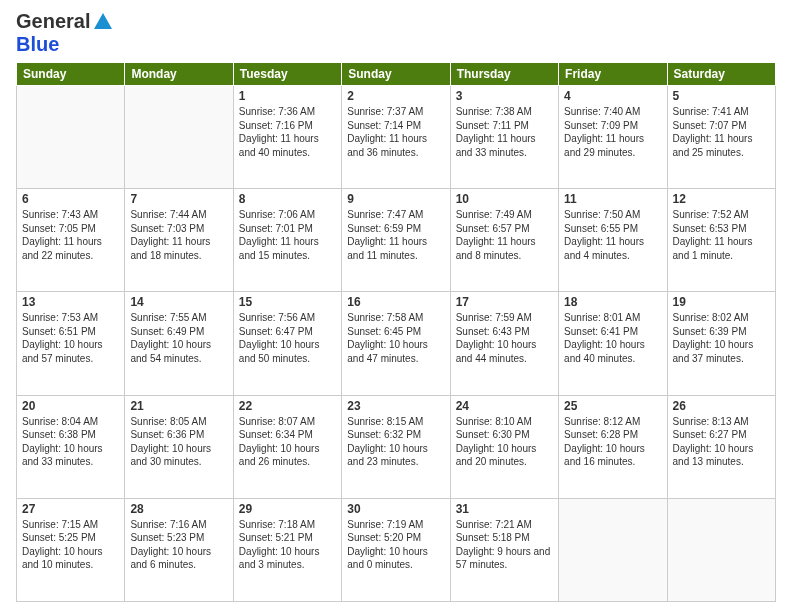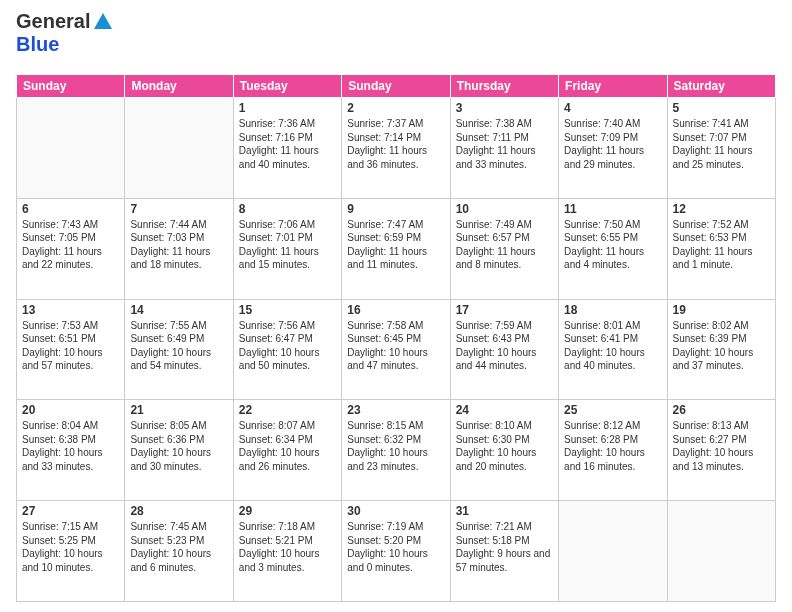--- a/index.html
+++ b/index.html
@@ -14,21 +14,21 @@
       width: 792px;
       height: 612px;
       padding: 10px 16px 10px 16px;
       display: flex;
       flex-direction: column;
     }
     .header {
       display: flex;
       justify-content: space-between;
       align-items: flex-start;
-      margin-bottom: 18px;
+      margin-bottom: 6px;
     }
     .logo {
       display: flex;
       flex-direction: column;
       align-items: flex-start;
     }
     .title-area {
       text-align: right;
     }
     .month-title {
@@ -40,21 +40,21 @@
     .location {
       font-size: 16px;
       color: #555;
     }
     .calendar {
       width: 100%;
       border-collapse: collapse;
       flex: 1;
     }
     .calendar th {
-      background: #ec4899;
+      background: #4d7c0f;
       color: #fff;
       font-size: 12px;
       font-weight: bold;
       padding: 4px 6px;
       text-align: left;
       border: 1px solid #fff;
     }
     .calendar td {
       border: 1px solid #ccc;
       vertical-align: top;
@@ -297,21 +297,21 @@
         </tr>
         <tr>
           <td>
             <span class="day-num">27</span>
             <div class="day-info">Sunrise: 7:15 AM
 Sunset: 5:25 PM
 Daylight: 10 hours and 10 minutes.</div>
           </td>
           <td>
             <span class="day-num">28</span>
-            <div class="day-info">Sunrise: 7:45 AM
+            <div class="day-info">Sunrise: 7:16 AM
 Sunset: 5:23 PM
 Daylight: 10 hours and 6 minutes.</div>
           </td>
           <td>
             <span class="day-num">29</span>
             <div class="day-info">Sunrise: 7:18 AM
 Sunset: 5:21 PM
 Daylight: 10 hours and 3 minutes.</div>
           </td>
           <td>

